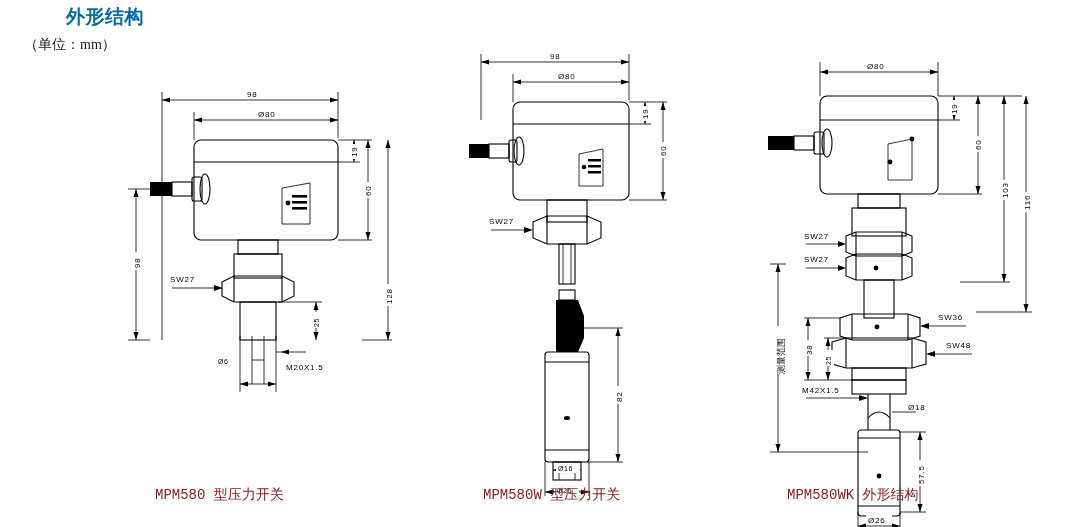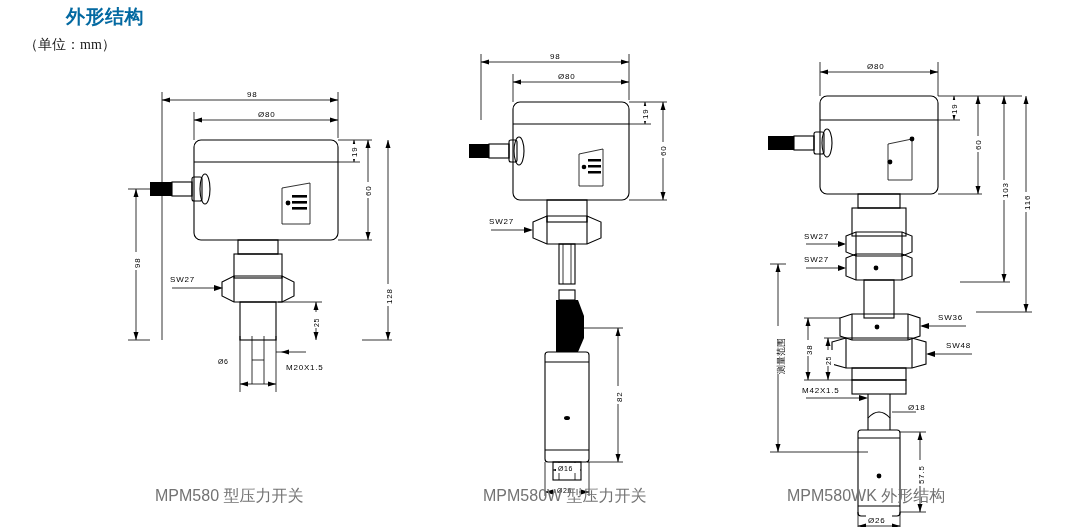--- a/index.html
+++ b/index.html
@@ -44,23 +44,23 @@
   .figure {
     position: absolute;
     top: 40px;
   }
   #figure-1 { left: 110px; width: 300px; height: 420px; }
   #figure-2 { left: 455px; width: 250px; height: 440px; }
   #figure-3 { left: 760px; width: 300px; height: 450px; }
   .caption {
     position: absolute;
     top: 486px;
-    font-family: Liberation Sans, sans-serif;
-    font-size: 16px;
-    color: #737373;
+    font-family: Liberation Mono, monospace;
+    font-size: 14px;
+    color: #7f1d1d;
     white-space: nowrap;
   }
   #caption-1 { left: 155px; }
   #caption-2 { left: 483px; }
   #caption-3 { left: 787px; }
   .watermark {
     position: absolute;
     left: 895px;
     top: 478px;
     width: 170px;

